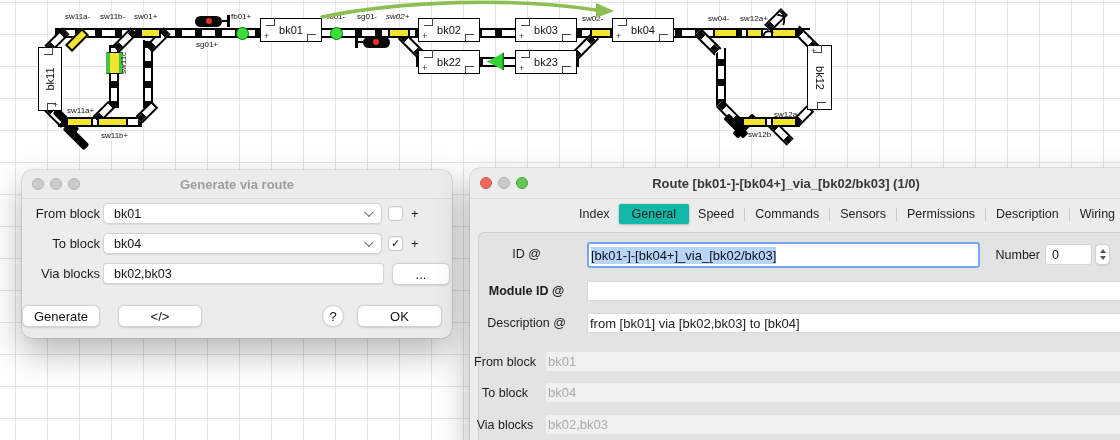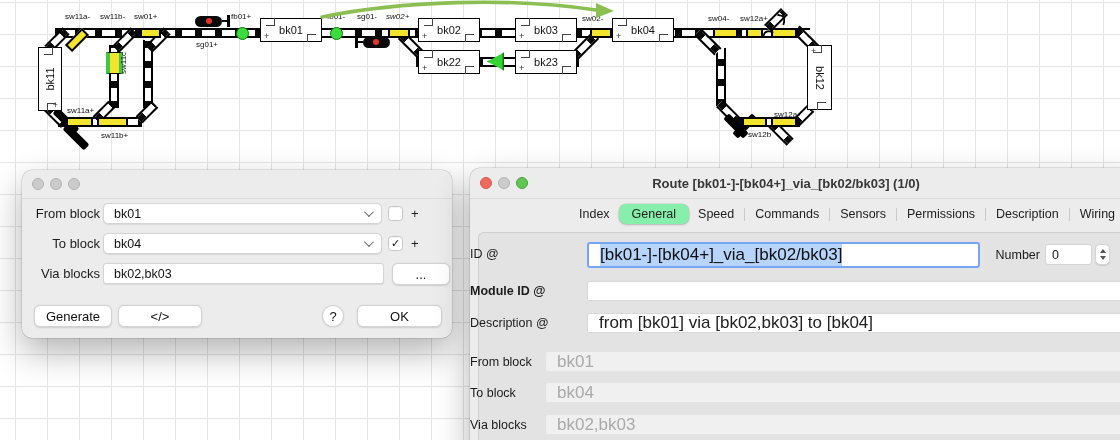--- a/index.html
+++ b/index.html
@@ -52,26 +52,26 @@
   .chev{width:6px;height:6px;border-right:1.6px solid #666;border-bottom:1.6px solid #666;transform:rotate(45deg) translateY(-2px);margin-right:4px;}
   .cbx{position:absolute;width:15px;height:15px;background:#fff;border:1px solid #c6c6c6;border-radius:3.5px;box-sizing:border-box;
       display:flex;align-items:center;justify-content:center;font-size:11px;font-weight:bold;color:#111;box-shadow:inset 0 1px 1px rgba(0,0,0,.05);}
   .plus-lab{position:absolute;font-size:13px;color:#1c1c1c;}
   .btn{position:absolute;height:22px;background:#fff;border:1px solid #d2d2d2;border-radius:6px;box-sizing:border-box;
       display:flex;align-items:center;justify-content:center;font-size:13px;color:#111;box-shadow:0 .5px 1.5px rgba(0,0,0,.12);}
   .btn.round{border-radius:50%;}
   
   .tabbar{position:absolute;display:flex;align-items:center;font-size:12.5px;color:#222;white-space:nowrap;}
   .tab{padding:3px 9px;position:relative;}
-  .tab.sel{background:#86efac;border-radius:7px;padding:3px 13px;box-shadow:0 0 0 .5px rgba(0,0,0,.12),0 1px 2.5px rgba(0,0,0,.18);}
+  .tab.sel{background:#14b8a6;border-radius:2px;padding:3px 13px;box-shadow:0 0 0 .5px rgba(0,0,0,.12),0 1px 2.5px rgba(0,0,0,.18);}
   .tabsep{width:1px;height:13px;background:#c9c9c9;margin:0 1px;}
   .panel{position:absolute;left:8px;right:-2px;top:64px;bottom:-2px;background:#e3e3e3;
       border-left:1px solid #cfcfcf;border-top:1px solid #cfcfcf;border-radius:6px 0 0 0;}
-  .rt-label{position:absolute;text-align:left;font-size:12.5px;color:#1c1c1c;}
-  .field{position:absolute;box-sizing:border-box;font-size:17px;display:flex;align-items:center;padding:0 11px;}
+  .rt-label{position:absolute;text-align:center;font-size:12.5px;color:#1c1c1c;}
+  .field{position:absolute;box-sizing:border-box;font-size:13px;display:flex;align-items:center;padding:0 2px;}
   .field.white{background:#fff;border:1px solid #d9d9d9;border-radius:2px;color:#222;}
   .field.disabled{background:#f0f0f0;border:1px solid #e4e4e4;border-radius:3px;color:#aaa;}
   .field.focus{background:#fff;border:2px solid #76a6f3;border-radius:3px;color:#111;}
   .field.focus .sel-text{background:#b7d4fa;padding:1px 0;}
   .spin{position:absolute;display:flex;align-items:center;}
   .spin-field{width:47px;height:21px;background:#fff;border:1px solid #d4d4d4;border-radius:3px;box-sizing:border-box;
       font-size:12.5px;color:#111;display:flex;align-items:center;padding-left:6px;}
   .stepper{width:15px;height:21px;margin-left:3px;background:#fff;border:1px solid #d4d4d4;border-radius:5px;box-sizing:border-box;
       display:flex;flex-direction:column;align-items:center;justify-content:center;gap:3px;box-shadow:0 .5px 1px rgba(0,0,0,.1);}
   .tri-up{width:0;height:0;border-left:3.5px solid transparent;border-right:3.5px solid transparent;border-bottom:4.5px solid #555;}
@@ -209,20 +209,21 @@
     <polygon id="arc-head" points="596,3 614,11 596,18" fill="#8cbf52"></polygon>
   </svg>
 
   <div class="dialog" style="left:22px;top:170px;width:430px;height:168px;">
     <div class="titlebar">
       <div class="lights">
         <span class="light gray"></span>
         <span class="light gray"></span>
         <span class="light gray"></span>
       </div>
+      <div class="title inactive">Generate via route</div>
     </div>
 
     <div class="gd-label" style="left:0px;top:36px;">From block</div>
     <div class="combo" style="left:81px;top:33px;width:279px;">
       <span class="val">bk01</span>
       <span class="chev"></span>
     </div>
     <div class="cbx" style="left:366px;top:36px;"></div>
     <div class="plus-lab" style="left:389px;top:36px;">+</div>
 
@@ -235,21 +236,21 @@
       <span>✓</span>
     </div>
     <div class="plus-lab" style="left:389px;top:66px;">+</div>
 
     <div class="gd-label" style="left:0px;top:96px;">Via blocks</div>
     <div class="combo" style="left:81px;top:93px;width:281px;border-radius:3px;">
       <span class="val">bk02,bk03</span>
     </div>
     <div class="btn" style="left:370px;top:93px;width:58px;">...</div>
 
-    <div class="btn" style="left:12px;top:135px;width:78px;">Generate</div>
+    <div class="btn" style="left:0;top:135px;width:78px;">Generate</div>
     <div class="btn" style="left:96px;top:135px;width:84px;">&lt;/&gt;</div>
     <div class="btn round" style="left:300px;top:135px;width:22px;height:22px;">?</div>
     <div class="btn" style="left:335px;top:135px;width:85px;">OK</div>
   </div>
 
   <div class="dialog" style="left:470px;top:168px;width:672px;height:290px;border-radius:10px 10px 0 0;">
     <div class="titlebar" style="height:30px;">
       <div class="lights" style="top:9px;">
         <span class="light red"></span>
         <span class="light gray"></span>

